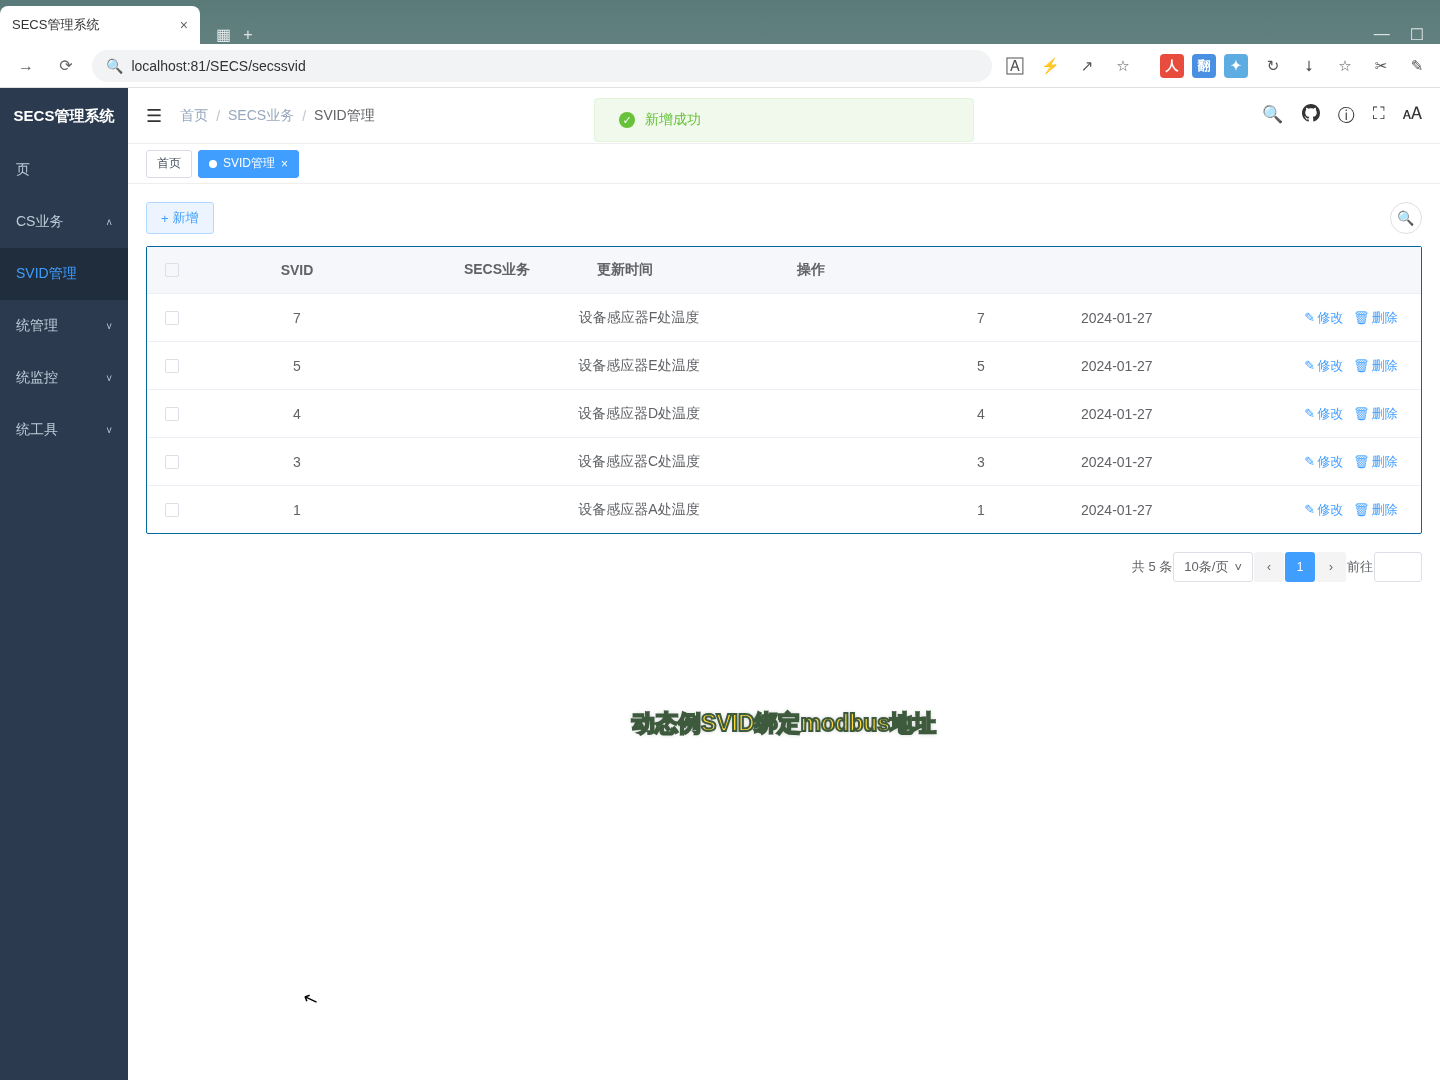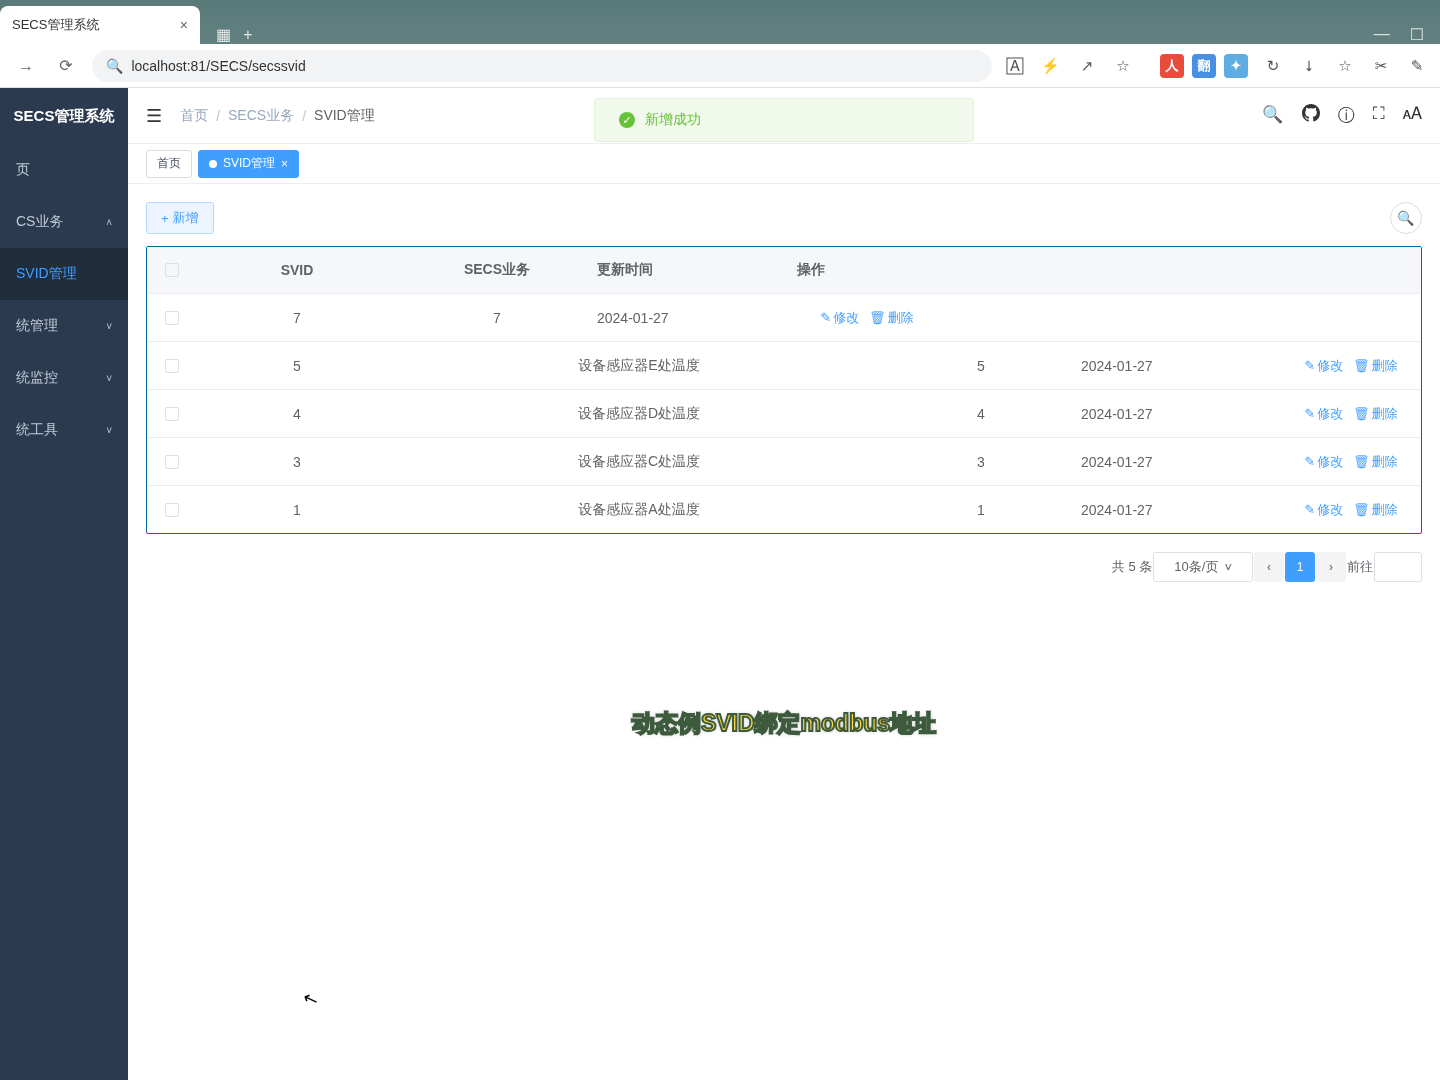--- a/index.html
+++ b/index.html
@@ -62,21 +62,21 @@
 .col-check { width: 50px; display: flex; justify-content: center; }
 .col-svid { width: 200px; text-align: center; }
 .col-desc { flex: 1; text-align: center; }
 .col-plc { width: 200px; text-align: center; }
 .col-time { width: 200px; text-align: left; }
 .col-action { width: 140px; text-align: left; display: flex; gap: 10px; justify-content: center; }
 .checkbox { width: 14px; height: 14px; border: 1px solid #dcdfe6; border-radius: 2px; cursor: pointer; }
 .action-link { color: #409eff; font-size: 13px; cursor: pointer; display: flex; align-items: center; gap: 2px; }
 
 .pagination { display: flex; align-items: center; justify-content: flex-end; gap: 1px; margin-top: 18px; font-size: 13px; color: #606266; }
-.page-size { height: 30px; border: 1px solid #dcdfe6; border-radius: 3px; padding: 0 20px; display: flex; align-items: center; gap: 6px; cursor: pointer; }
+.page-size { height: 30px; border: 1px solid #dcdfe6; border-radius: 3px; padding: 0 10px; display: flex; align-items: center; gap: 6px; cursor: pointer; }
 .page-btn { width: 30px; height: 30px; border-radius: 3px; background: #f4f4f5; display: flex; align-items: center; justify-content: center; cursor: pointer; color: #606266; font-size: 12px; }
 .page-btn.active { background: #409eff; color: #fff; }
 .page-jump-input { width: 48px; height: 30px; border: 1px solid #dcdfe6; border-radius: 3px; text-align: center; }
 
 .overlay-caption { position: absolute; top: 620px; left: 50%; transform: translateX(-50%); font-size: 23px; font-weight: 700; color: #ffd93d; -webkit-text-stroke: 2px #3d5a3d; text-shadow: 0 0 4px rgba(0,0,0,0.3); white-space: nowrap; }
 
 .cursor-arrow { position: absolute; top: 900px; left: 175px; font-size: 18px; transform: rotate(-20deg); }
 </style>
 </head>
 <body>
@@ -206,20 +206,21 @@
           <div class="col-plc">SECS业务</div>
           <div class="col-time">更新时间</div>
           <div class="col-action" style="display:block">操作</div>
         </div>
         <div id="table-body">
             <div class="table-row">
     <div class="col-check">
                 <div class="checkbox"></div>
               </div>
     <div class="col-svid">7</div>
+    <div class="col-desc">设备感应器F处温度</div>
     <div class="col-plc">7</div>
     <div class="col-time">2024-01-27</div>
     <div class="col-action">
       <span class="action-link"><span>✎</span>修改</span>
       <span class="action-link"><span>🗑</span>删除</span>
     </div>
             </div>
             <div class="table-row">
     <div class="col-check">
                 <div class="checkbox"></div>

